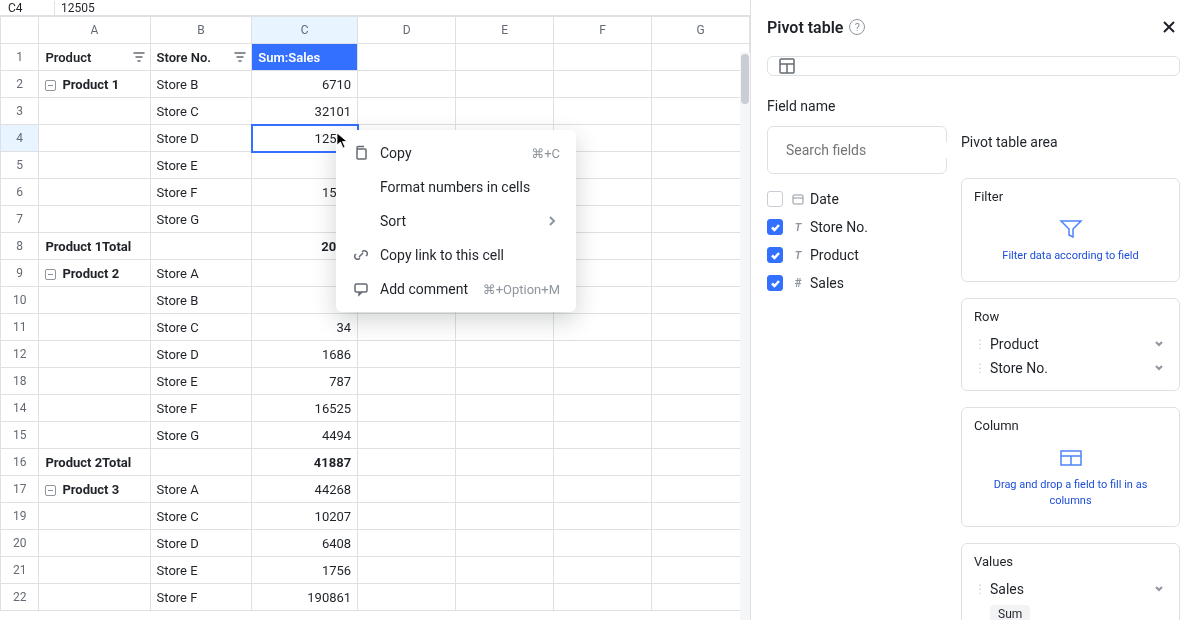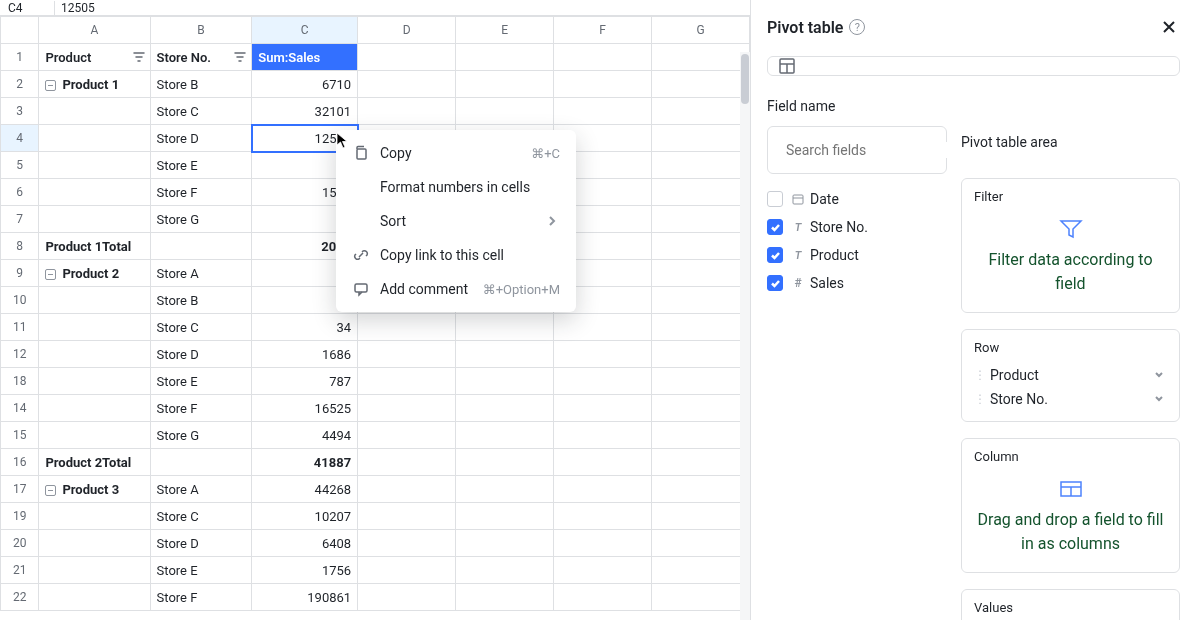--- a/index.html
+++ b/index.html
@@ -84,21 +84,21 @@
     .checkbox.checked svg { width: 11px; height: 11px; stroke: #fff; stroke-width: 2.5; fill: none; }
     .type-icon { width: 14px; height: 14px; margin-right: 5px; display: flex; align-items: center; justify-content: center; }
     .type-icon svg { width: 14px; height: 14px; fill: #8f959e; }
     .type-t { font-size: 11px; color: #8f959e; font-weight: 600; font-style: italic; }
     .type-hash { font-size: 12px; color: #8f959e; font-weight: 600; }
     
     .zone-box { border: 1px solid #dee0e3; border-radius: 6px; padding: 10px 12px; }
     .zone-title { font-size: 13px; color: #1f2329; margin-bottom: 8px; }
     .zone-empty { display: flex; flex-direction: column; align-items: center; padding: 6px 0; gap: 8px; }
     .zone-empty-icon { width: 26px; height: 22px; }
-    .zone-empty-text { font-size: 16px; color: #14532d; text-align: center; line-height: 1.5; }
+    .zone-empty-text { font-size: 11px; color: #1d4ed8; text-align: center; line-height: 1.5; }
     
     .zone-item { display: flex; align-items: center; padding: 4px 0; cursor: pointer; }
     .drag-handle { width: 10px; margin-right: 6px; color: #c9cdd4; font-size: 12px; }
     .zone-item-label { flex: 1; font-size: 14px; }
     .zone-chevron { width: 14px; }
     .zone-chevron svg { width: 12px; height: 12px; stroke: #8f959e; fill: none; stroke-width: 2; }
     .agg-tag { display: inline-block; background: #f2f3f5; padding: 2px 8px; border-radius: 4px; font-size: 12px; margin-top: 4px; margin-left: 16px; }
   </style>
 </head>
 <body>

